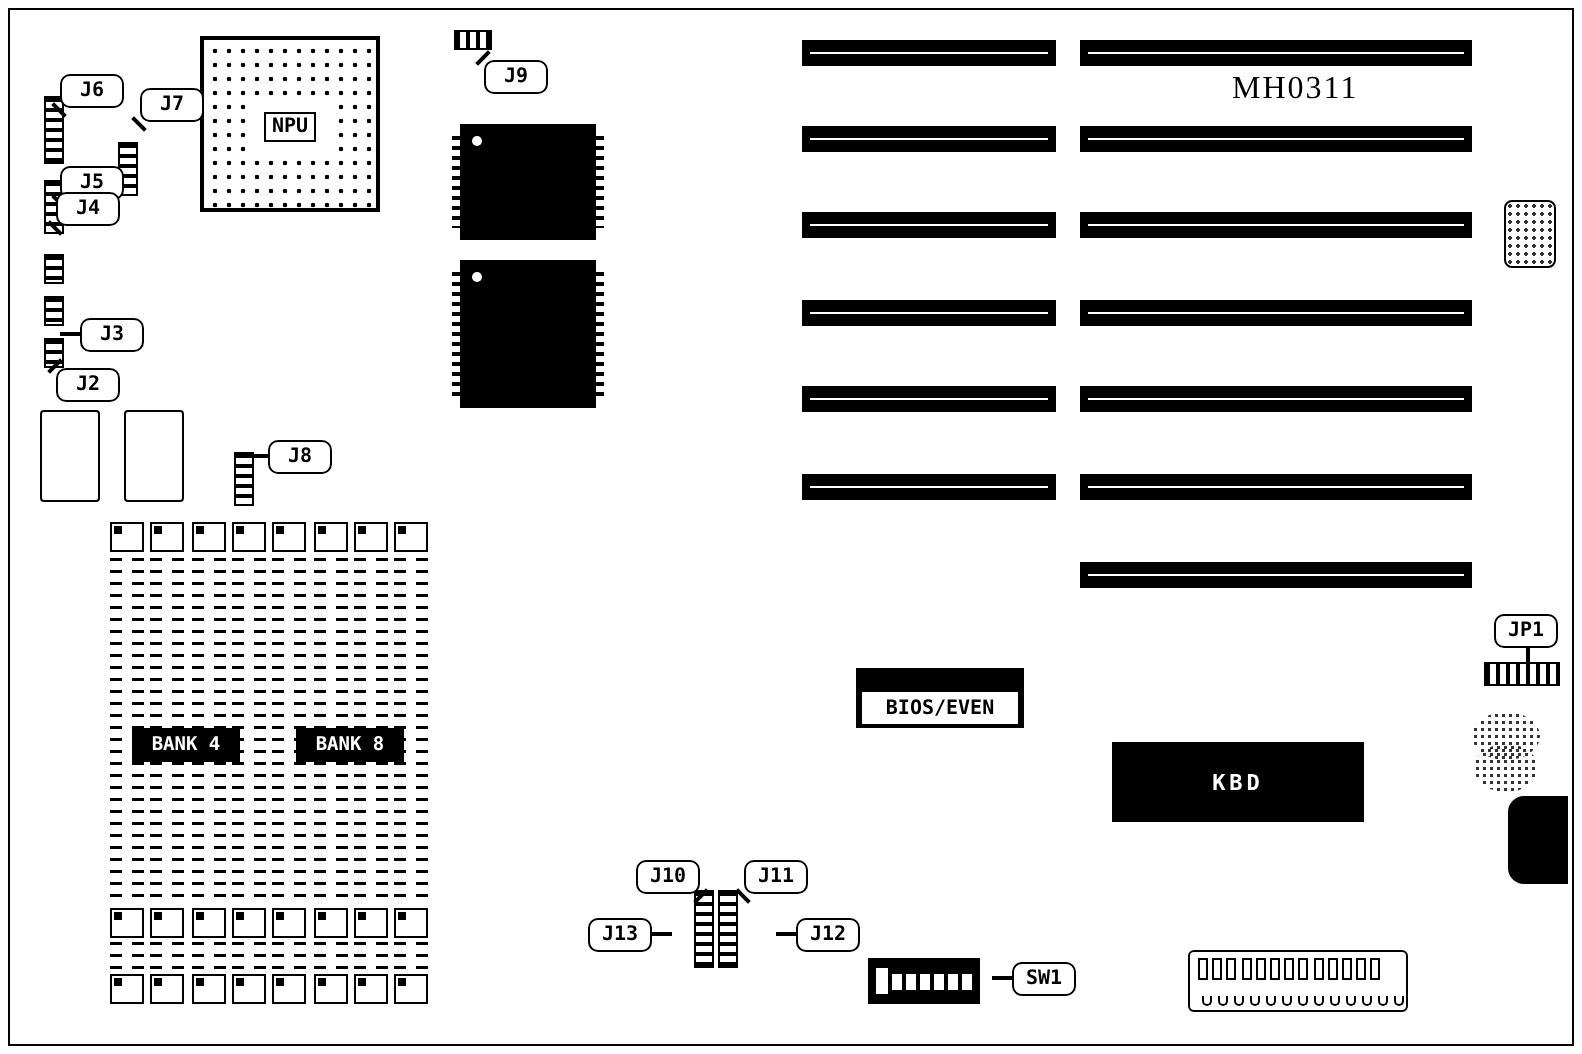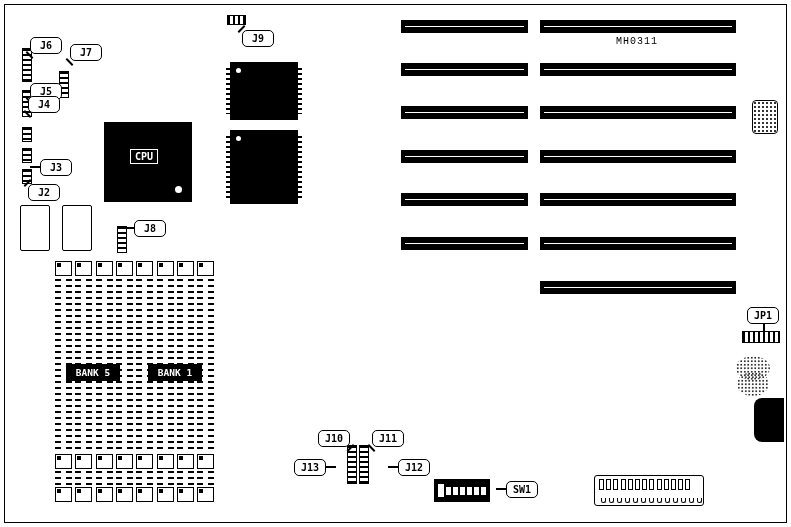--- a/index.html
+++ b/index.html
@@ -64,22 +64,22 @@
      background:repeating-linear-gradient(to bottom,#000 0 2px,transparent 2px 5px);}
   .qfp::before{left:-4px}.qfp::after{right:-4px}
   .qfp .dot{position:absolute;left:6px;top:6px;width:5px;height:5px;border-radius:50%;background:#fff;}
   .qfp1{left:230px;top:62px;width:68px;height:58px;}
   .qfp2{left:230px;top:130px;width:68px;height:74px;}
 
   
   .slot{position:absolute;height:13px;background:#000;box-sizing:border-box;}
   .slot::after{content:'';position:absolute;left:4px;right:4px;top:6px;height:1px;background:#fff;}
 
-  .model{position:absolute;left:616px;top:36px;font-size:10px;letter-spacing:1px;
-         font-family:Liberation Mono, monospace;}
+  .model{position:absolute;left:616px;top:36px;font-size:16px;letter-spacing:1px;
+         font-family:Liberation Serif, serif;}
 
   .crystal{position:absolute;left:752px;top:100px;width:24px;height:32px;border:1px solid #000;border-radius:4px;
            background-image:radial-gradient(circle,#333 .8px,transparent 1px);background-size:4px 4px;}
 
   
   .bios{position:absolute;left:428px;width:84px;background:#000;}
   .bios-even{top:334px;height:30px}.bios-odd{top:373px;height:37px}
   .bios-label{position:absolute;left:2px;right:2px;height:16px;background:#fff;border:1px solid #000;
               font-size:10px;font-weight:bold;display:flex;align-items:center;justify-content:center;}
   .bl-even{top:11px}.bl-odd{top:17px}
@@ -147,44 +147,49 @@
   <div class="pin-v p-j2"></div>
   <div class="pin-v p-j8"></div>
   <div class="pin-h p-j9"></div>
   <div class="pin-h p-jp1"></div>
   <div class="pin-v p-jmp1"></div>
   <div class="pin-v p-jmp2"></div>
 
   <div class="empty-socket es1"></div>
   <div class="empty-socket es2"></div>
 
-
-  <div class="cpu">
-    <span class="cpu-label">CPU</span>
-    <span class="cpu-dot"></span>
-  </div>
+  <div class="npu-socket">
+    <div class="npu-center">
+      <span class="chip-label">NPU</span>
+    </div>
+  </div>
+
 
   <div class="qfp qfp1">
     <span class="dot"></span>
   </div>
   <div class="qfp qfp2">
     <span class="dot"></span>
   </div>
 
   <div class="model">MH0311</div>
 
   <div class="crystal"></div>
 
-
+  <div class="bios bios-even">
+    <div class="bios-label bl-even">BIOS/EVEN</div>
+  </div>
+
+  <div class="kbd">KBD</div>
 
   <div class="stipple-blob"></div>
   <div class="din"></div>
 
-  <div class="bank-label bank1">BANK 5</div>
-  <div class="bank-label bank0">BANK 1</div>
+  <div class="bank-label bank1">BANK 4</div>
+  <div class="bank-label bank0">BANK 8</div>
 
   <div class="sw1">
       <div class="sw-seg tall"></div>
       <div class="sw-seg"></div>
       <div class="sw-seg"></div>
       <div class="sw-seg"></div>
       <div class="sw-seg"></div>
       <div class="sw-seg"></div>
       <div class="sw-seg"></div>
     </div>

